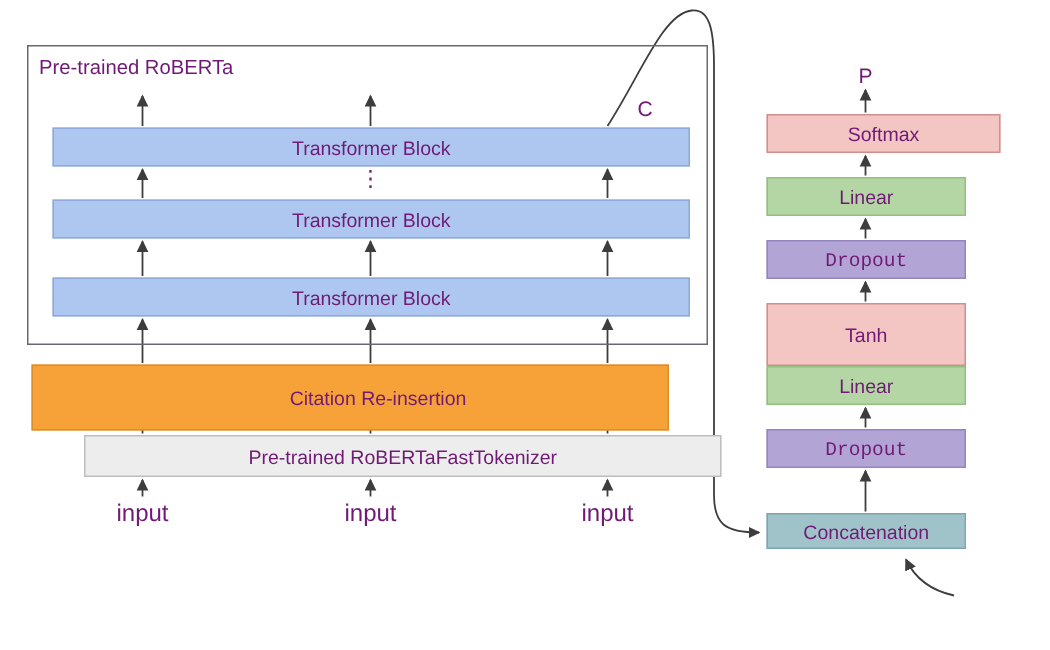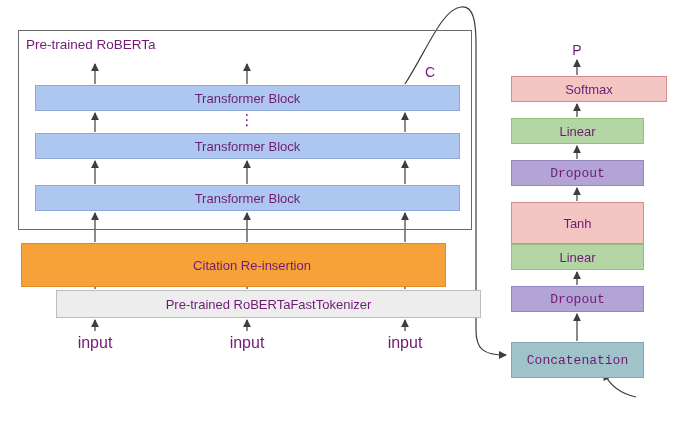--- a/index.html
+++ b/index.html
@@ -88,16 +88,16 @@
   <div class="plain-label" style="left:375px;top:334px;width:60px;">input</div>
 
   <div class="plain-label small-cap" style="left:569px;top:42px;width:16px;">P</div>
 
   <div class="box pink" style="left:511px;top:76px;width:156px;height:26px;">Softmax</div>
   <div class="box green" style="left:511px;top:118px;width:133px;height:26px;">Linear</div>
   <div class="box purple" style="left:511px;top:160px;width:133px;height:26px;">Dropout</div>
   <div class="box pink" style="left:511px;top:202px;width:133px;height:42px;">Tanh</div>
   <div class="box green" style="left:511px;top:244px;width:133px;height:26px;">Linear</div>
   <div class="box purple" style="left:511px;top:286px;width:133px;height:26px;">Dropout</div>
-  <div class="box teal" style="left:511px;top:342px;width:133px;height:36px;font-family:Liberation Mono, monospace;">Concatenation</div>
+  <div class="box teal" style="left:511px;top:342px;width:133px;height:24px;">Concatenation</div>
 
 
 </div>
 
 </body></html>

